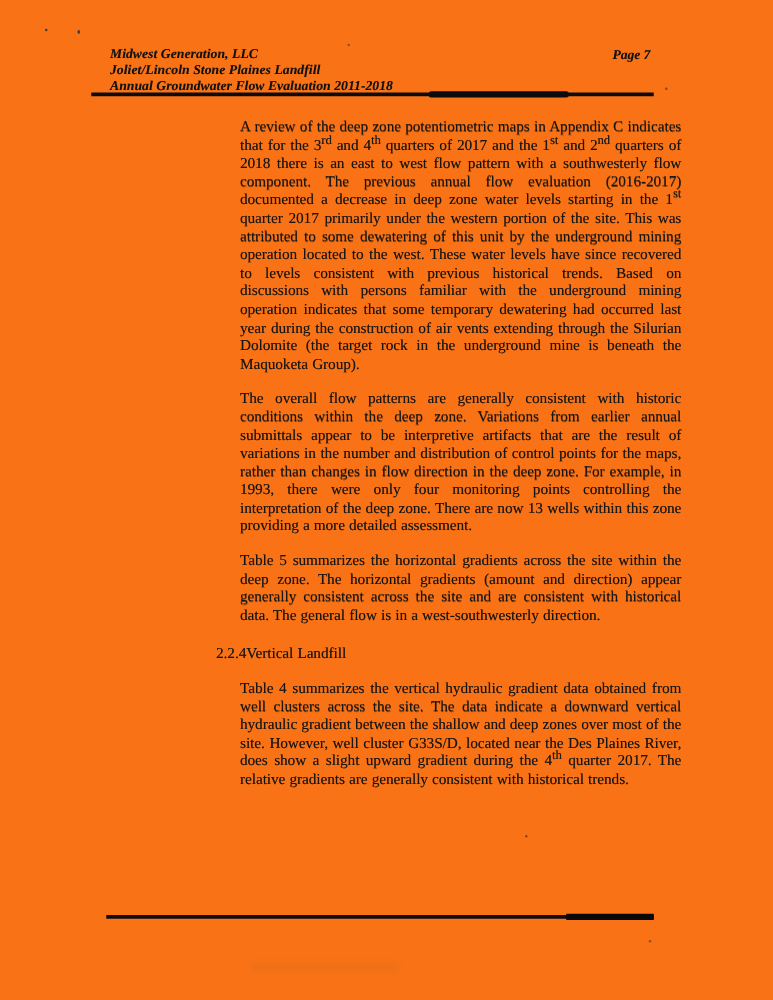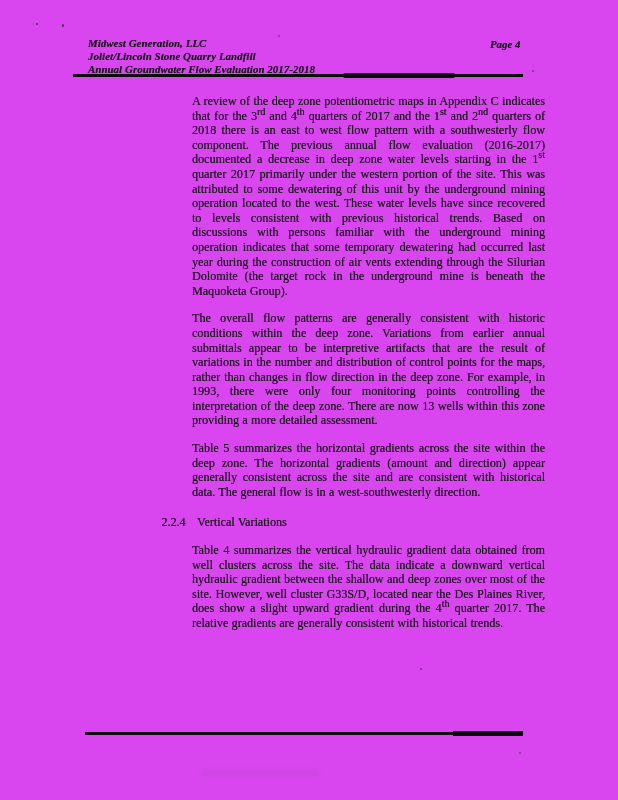--- a/index.html
+++ b/index.html
@@ -1,18 +1,18 @@
 <!DOCTYPE html>
 <html><head>
 <meta charset="utf-8">
 <style>
   html, body { margin:0; padding:0; background:#ffffff; }
   .page {
     position:relative; width:618px; height:800px;
-    background:#d946ef; overflow:hidden;
+    background:#f97316; overflow:hidden;
     font-family:"Liberation Serif", serif; color:#161616;
   }
   
   .hdr {
     position:absolute; left:88px; top:37px;
     font-style:italic; font-weight:600;
     font-size:10.8px; line-height:13px; letter-spacing:0.1px;
     color:#121212;
     text-shadow:0.2px 0.2px 0.3px rgba(20,20,20,0.5);
   }
@@ -32,21 +32,21 @@
   
   .body-col {
     position:absolute; left:192px; top:94px; width:353px;
     font-size:12.1px; line-height:14.6px; text-align:justify;
     text-shadow:0.2px 0.2px 0.35px rgba(10,10,10,0.55);
     word-spacing:0.3px;
   }
   .body-col p { margin:0 0 13px 0; }
   sup { font-size:10px; line-height:0; vertical-align:super; }
   .section-heading {
-    display:flex; margin:16px 0 13px -42px; text-align:center;
+    display:flex; margin:16px 0 13px -42px; text-align:right;
   }
   .secnum { width:47px; flex:0 0 47px; }
   
   .rule-bottom {
     position:absolute; left:85px; top:732px; width:438px; height:3px;
     background:#0e0e0e;
   }
   .rule-bottom::after {
     content:""; position:absolute; left:368px; top:-1px; width:70px; height:5px;
     background:#090909;
@@ -77,38 +77,38 @@
   <div class="speck sp1"></div>
   <div class="speck sp2"></div>
   <div class="speck sp3"></div>
   <div class="speck sp4"></div>
   <div class="speck sp5"></div>
   <div class="speck sp6"></div>
   <div class="smudge"></div>
 
   <div class="hdr">
     <div>Midwest Generation, LLC</div>
-    <div>Joliet/Lincoln Stone Quarry Landfill</div>
-    <div>Annual Groundwater Flow Evaluation 2017-2018</div>
+    <div>Joliet/Lincoln Stone Plaines Landfill</div>
+    <div>Annual Groundwater Flow Evaluation 2011-2018</div>
   </div>
-  <div class="pagenum">Page 4</div>
+  <div class="pagenum">Page 7</div>
   <div class="rule-top"></div>
 
   <div class="body-col">
 
 
     <p><span>A review of the deep zone potentiometric maps in Appendix C indicates that for the 3</span><sup>rd</sup><span> and 4</span><sup>th</sup><span> quarters of 2017 and the 1</span><sup>st</sup><span> and 2</span><sup>nd</sup><span> quarters of 2018 there is an east to west flow pattern with a southwesterly flow component. The previous annual flow evaluation (2016-2017) documented a decrease in deep zone water levels starting in the 1</span><sup>st</sup><span> quarter 2017 primarily under the western portion of the site. This was attributed to some dewatering of this unit by the underground mining operation located to the west. These water levels have since recovered to levels consistent with previous historical trends. Based on discussions with persons familiar with the underground mining operation indicates that some temporary dewatering had occurred last year during the construction of air vents extending through the Silurian Dolomite (the target rock in the underground mine is beneath the Maquoketa Group).</span></p>
 
     <p>The overall flow patterns are generally consistent with historic conditions within the deep zone. Variations from earlier annual submittals appear to be interpretive artifacts that are the result of variations in the number and distribution of control points for the maps, rather than changes in flow direction in the deep zone. For example, in 1993, there were only four monitoring points controlling the interpretation of the deep zone.  There are now 13 wells within this zone providing a more detailed assessment.</p>
 
     <p>Table 5 summarizes the horizontal gradients across the site within the deep zone. The horizontal gradients (amount and direction) appear generally consistent across the site and are consistent with historical data. The general flow is in a west-southwesterly direction.</p>
 
     <div class="section-heading">
       <span class="secnum">2.2.4</span>
-      <span>Vertical Variations</span>
+      <span>Vertical Landfill</span>
     </div>
 
     <p><span>Table 4 summarizes the vertical hydraulic gradient data obtained from well clusters across the site. The data indicate a downward vertical hydraulic gradient between the shallow and deep zones over most of the site. However, well cluster G33S/D, located near the Des Plaines River, does show a slight upward gradient during the 4</span><sup>th</sup><span> quarter 2017. The relative gradients are generally consistent with historical trends.</span></p>
 
   </div>
 
   <div class="rule-bottom"></div>
 
 </div>
 

